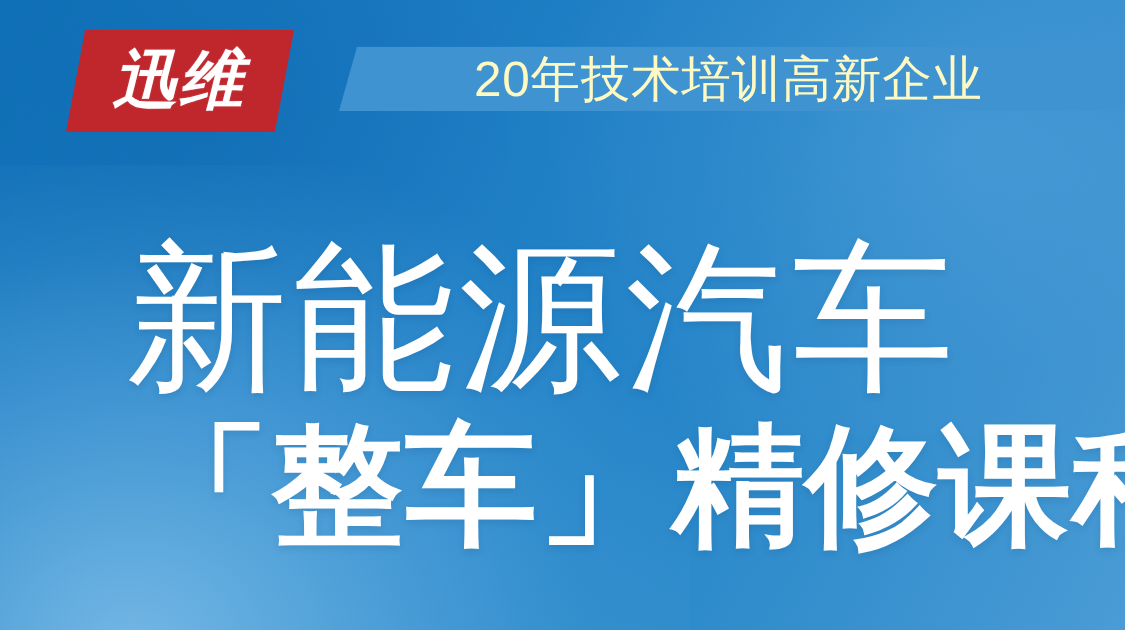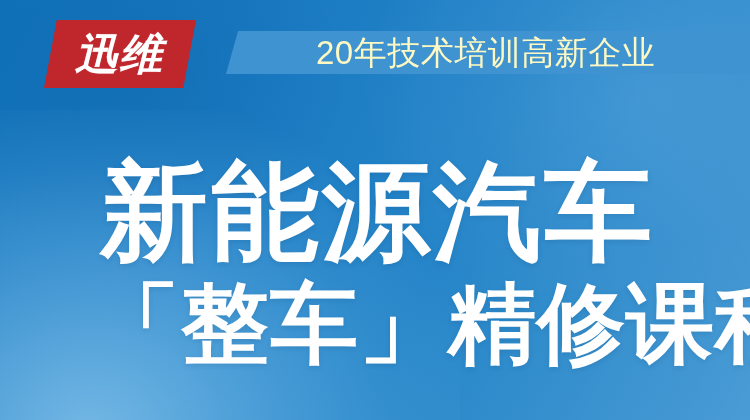--- a/index.html
+++ b/index.html
@@ -116,25 +116,25 @@
 
   
   .titles {
     position: absolute;
     left: 0;
     top: 155px;
     width: 750px;
   }
   .title-line-1 {
     position: absolute;
-    left: 100px;
+    left: 84px;
     top: 0px;
     color: #ffffff;
     font-size: 108px;
-    font-weight: 700;
+    font-weight: 400;
     line-height: 1.06;
     letter-spacing: 3px;
     white-space: nowrap;
     text-shadow: 0 2px 5px rgba(10,70,120,0.16);
   }
   .title-line-2 {
     position: absolute;
     left: 92px;
     top: 122px;
     color: #ffffff;

